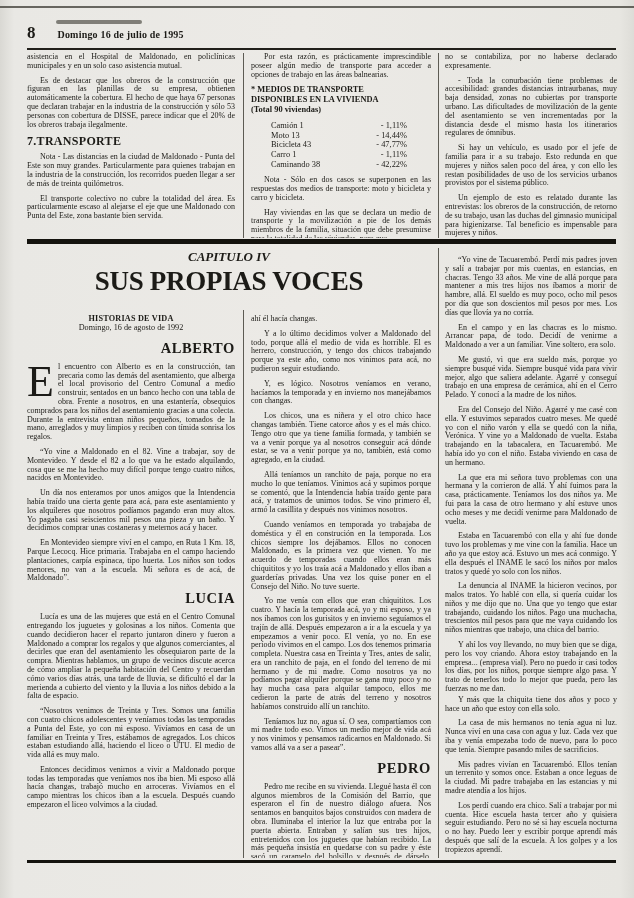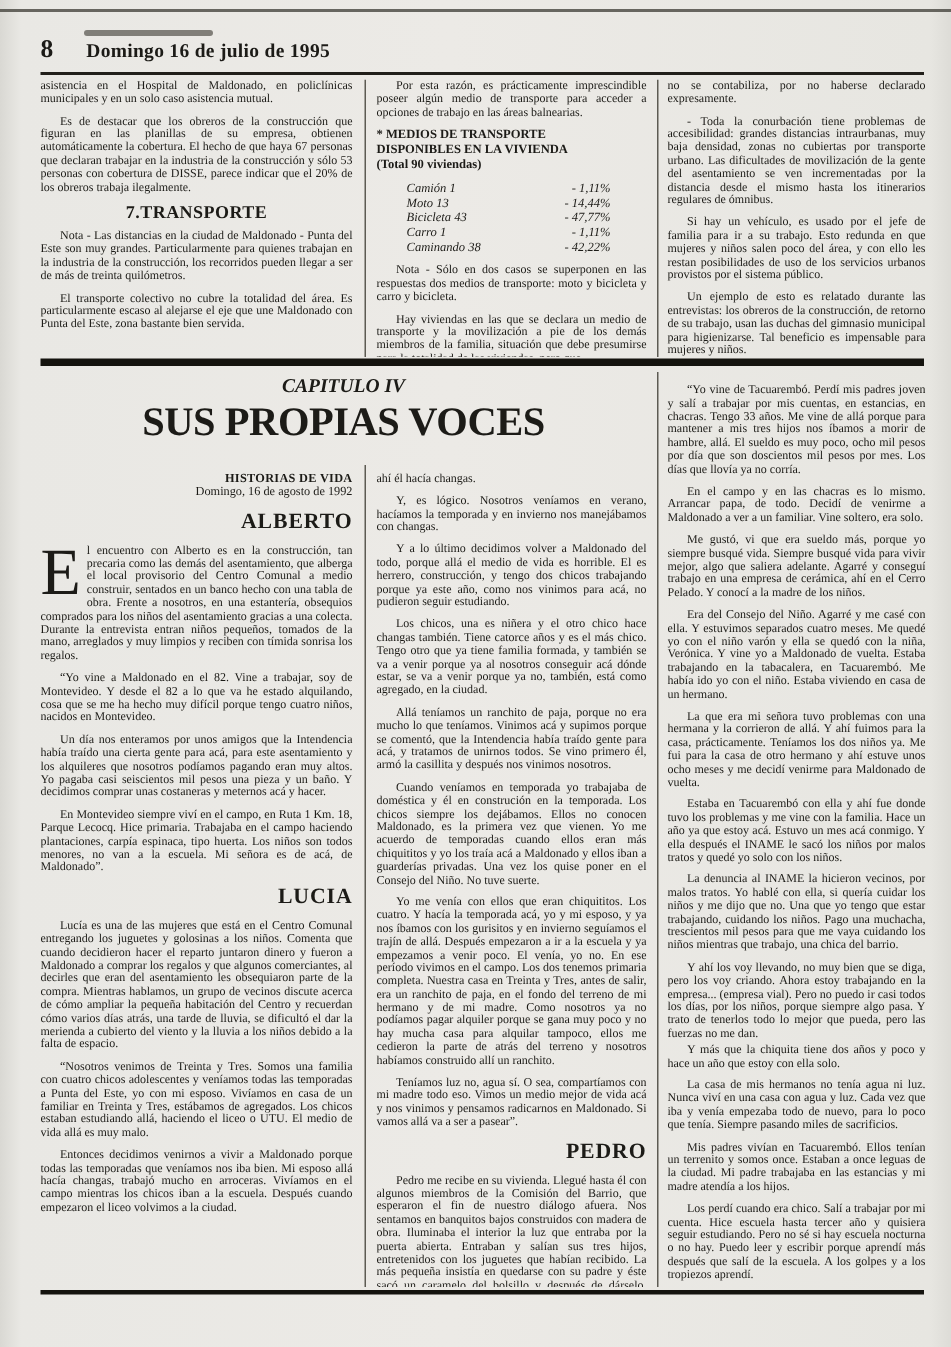--- a/index.html
+++ b/index.html
@@ -8,51 +8,51 @@
     background:linear-gradient(90deg,#d9d8d3 0,#e9e8e4 14px,#eceae6 300px,#e7e6e1 620px,#dddcd7 634px);
     font-family:"Liberation Serif","DejaVu Serif",serif;
     color:#1c1b17;
   }
   .scan-top-line { position:absolute; top:6px; left:0; width:100%; height:2px; background:#3b3933; opacity:.75; }
   .scan-streak { position:absolute; left:56px; top:20px; width:86px; height:4px; background:#47453e; border-radius:2px; opacity:.65; }
 
   .masthead { position:absolute; left:27px; top:23px; width:589px; border-bottom:2px solid #211f1a;
     padding-bottom:5px; display:flex; align-items:baseline; gap:22px; }
   .page-num { font-size:17px; font-weight:bold; }
-  .mast-date { font-size:13px; font-weight:bold; letter-spacing:.2px; }
+  .mast-date { font-size:10px; font-weight:bold; letter-spacing:.2px; }
 
   .cols { display:grid; grid-template-columns:208px 16px 180px 14px 1fr; }
   .vrule { position:relative; }
   .vrule::before { content:""; position:absolute; left:50%; top:0; bottom:0; width:1px; background:#5d5b53; }
 
   .top-section { position:absolute; left:27px; top:53px; width:590px; height:185px; overflow:hidden; }
 
   p { margin:0 0 6px 0; font-size:8px; line-height:8.8px; text-align:justify; text-indent:13px; }
   .ni { text-indent:0; }
-  .h-transport { text-align:center; font-weight:bold; font-size:12px; letter-spacing:.3px; margin:3px 0 5px; text-indent:0; line-height:13px; }
+  .h-transport { font-weight:bold; font-size:12px; letter-spacing:.3px; margin:3px 0 5px; text-indent:0; line-height:13px; }
   .tbl-title { font-weight:bold; font-size:8.4px; line-height:9.6px; text-indent:0; margin:0; }
   .tbl-total { margin-bottom:7px; }
-  .trow { display:flex; justify-content:space-between; font-size:8.4px; line-height:9.6px; margin:0 24px 0 20px;font-style:italic; }
+  .trow { display:flex; justify-content:space-between; font-size:8.4px; line-height:9.6px; margin:0 24px 0 20px; }
   .ttable { margin-bottom:7px; }
 
   .bar { position:absolute; left:27px; width:589px; background:#14130e; }
   .bar-top { top:239px; height:5px; }
   .bar-bottom { top:860px; height:3px; }
 
   .voices { position:absolute; left:27px; top:248px; width:590px; height:610px; overflow:hidden;
     display:grid; grid-template-columns:208px 16px 180px 14px 1fr; grid-template-rows:62px 1fr; }
   .voices-head { grid-column:1/4; grid-row:1; text-align:center; }
   .chapter { font-style:italic; font-weight:bold; font-size:13px; margin:1px 0 2px; }
   .big-title { font-weight:bold; font-size:27px; line-height:29px; letter-spacing:-.3px; }
   .v-col1 { grid-column:1; grid-row:2; padding-top:4px; overflow:hidden; }
   .v-div1 { grid-column:2; grid-row:2; }
   .v-col2 { grid-column:3; grid-row:2; padding-top:5px; overflow:hidden; }
   .v-div2 { grid-column:4; grid-row:1/3; }
   .v-col3 { grid-column:5; grid-row:1/3; padding-top:8px; overflow:hidden; }
-  .kicker { text-align:right; font-size:8.2px; line-height:9.4px; text-indent:0; margin:0; }
+  .kicker { text-align:center; font-size:8.2px; line-height:9.4px; text-indent:0; margin:0; }
   .kicker-bold { font-weight:bold; letter-spacing:.2px; }
   .name-head { text-align:right; font-weight:bold; font-size:14.5px; letter-spacing:.6px; margin:8px 0 7px; text-indent:0; line-height:15px; }
   .dropcap { float:left; font-size:44px; line-height:35px; padding:1px 4px 0 0; }
 </style>
 </head>
 <body>
 
 <div class="scan-top-line"></div>
 <div class="scan-streak"></div>
 
@@ -128,22 +128,22 @@
     <p class="name-head">LUCIA</p>
     <p>Lucía es una de las mujeres que está en el Centro Comunal entregando los juguetes y golosinas a los niños. Comenta que cuando decidieron hacer el reparto juntaron dinero y fueron a Maldonado a comprar los regalos y que algunos comerciantes, al decirles que eran del asentamiento les obsequiaron parte de la compra. Mientras hablamos, un grupo de vecinos discute acerca de cómo ampliar la pequeña habitación del Centro y recuerdan cómo varios días atrás, una tarde de lluvia, se dificultó el dar la merienda a cubierto del viento y la lluvia a los niños debido a la falta de espacio.</p>
     <p>“Nosotros venimos de Treinta y Tres. Somos una familia con cuatro chicos adolescentes y veníamos todas las temporadas a Punta del Este, yo con mi esposo. Vivíamos en casa de un familiar en Treinta y Tres, estábamos de agregados. Los chicos estaban estudiando allá, haciendo el liceo o UTU. El medio de vida allá es muy malo.</p>
     <p>Entonces decidimos venirnos a vivir a Maldonado porque todas las temporadas que veníamos nos iba bien. Mi esposo allá hacía changas, trabajó mucho en arroceras. Vivíamos en el campo mientras los chicos iban a la escuela. Después cuando empezaron el liceo volvimos a la ciudad.</p>
   </div>
 
   <div class="v-div1 vrule"></div>
 
   <div class="v-col2">
     <p class="ni">ahí él hacía changas.</p>
+    <p>Y a lo último decidimos volver a Maldonado del todo, porque allá el medio de vida es horrible. El es herrero, construcción, y tengo dos chicos trabajando porque ya este año, como nos vinimos para acá, no pudieron seguir estudiando.</p>
     <p>Y, es lógico. Nosotros veníamos en verano, hacíamos la temporada y en invierno nos manejábamos con changas.</p>
-    <p>Y a lo último decidimos volver a Maldonado del todo, porque allá el medio de vida es horrible. El es herrero, construcción, y tengo dos chicos trabajando porque ya este año, como nos vinimos para acá, no pudieron seguir estudiando.</p>
     <p>Los chicos, una es niñera y el otro chico hace changas también. Tiene catorce años y es el más chico. Tengo otro que ya tiene familia formada, y también se va a venir porque ya al nosotros conseguir acá dónde estar, se va a venir porque ya no, también, está como agregado, en la ciudad.</p>
     <p>Allá teníamos un ranchito de paja, porque no era mucho lo que teníamos. Vinimos acá y supimos porque se comentó, que la Intendencia había traído gente para acá, y tratamos de unirnos todos. Se vino primero él, armó la casillita y después nos vinimos nosotros.</p>
     <p>Cuando veníamos en temporada yo trabajaba de doméstica y él en construción en la temporada. Los chicos siempre los dejábamos. Ellos no conocen Maldonado, es la primera vez que vienen. Yo me acuerdo de temporadas cuando ellos eran más chiquititos y yo los traía acá a Maldonado y ellos iban a guarderías privadas. Una vez los quise poner en el Consejo del Niño. No tuve suerte.</p>
     <p>Yo me venía con ellos que eran chiquititos. Los cuatro. Y hacía la temporada acá, yo y mi esposo, y ya nos íbamos con los gurisitos y en invierno seguíamos el trajín de allá. Después empezaron a ir a la escuela y ya empezamos a venir poco. El venía, yo no. En ese período vivimos en el campo. Los dos tenemos primaria completa. Nuestra casa en Treinta y Tres, antes de salir, era un ranchito de paja, en el fondo del terreno de mi hermano y de mi madre. Como nosotros ya no podíamos pagar alquiler porque se gana muy poco y no hay mucha casa para alquilar tampoco, ellos me cedieron la parte de atrás del terreno y nosotros habíamos construido allí un ranchito.</p>
     <p>Teníamos luz no, agua sí. O sea, compartíamos con mi madre todo eso. Vimos un medio mejor de vida acá y nos vinimos y pensamos radicarnos en Maldonado. Si vamos allá va a ser a pasear”.</p>
     <p class="name-head">PEDRO</p>
     <p>Pedro me recibe en su vivienda. Llegué hasta él con algunos miembros de la Comisión del Barrio, que esperaron el fin de nuestro diálogo afuera. Nos sentamos en banquitos bajos construidos con madera de obra. Iluminaba el interior la luz que entraba por la puerta abierta. Entraban y salían sus tres hijos, entretenidos con los juguetes que habían recibido. La más pequeña insistía en quedarse con su padre y éste sacó un caramelo del bolsillo y después de dárselo, pidió a los hermanos (menores de cinco años) que la entretuvieran afuera.</p>
   </div>
 
   <div class="v-div2 vrule"></div>

